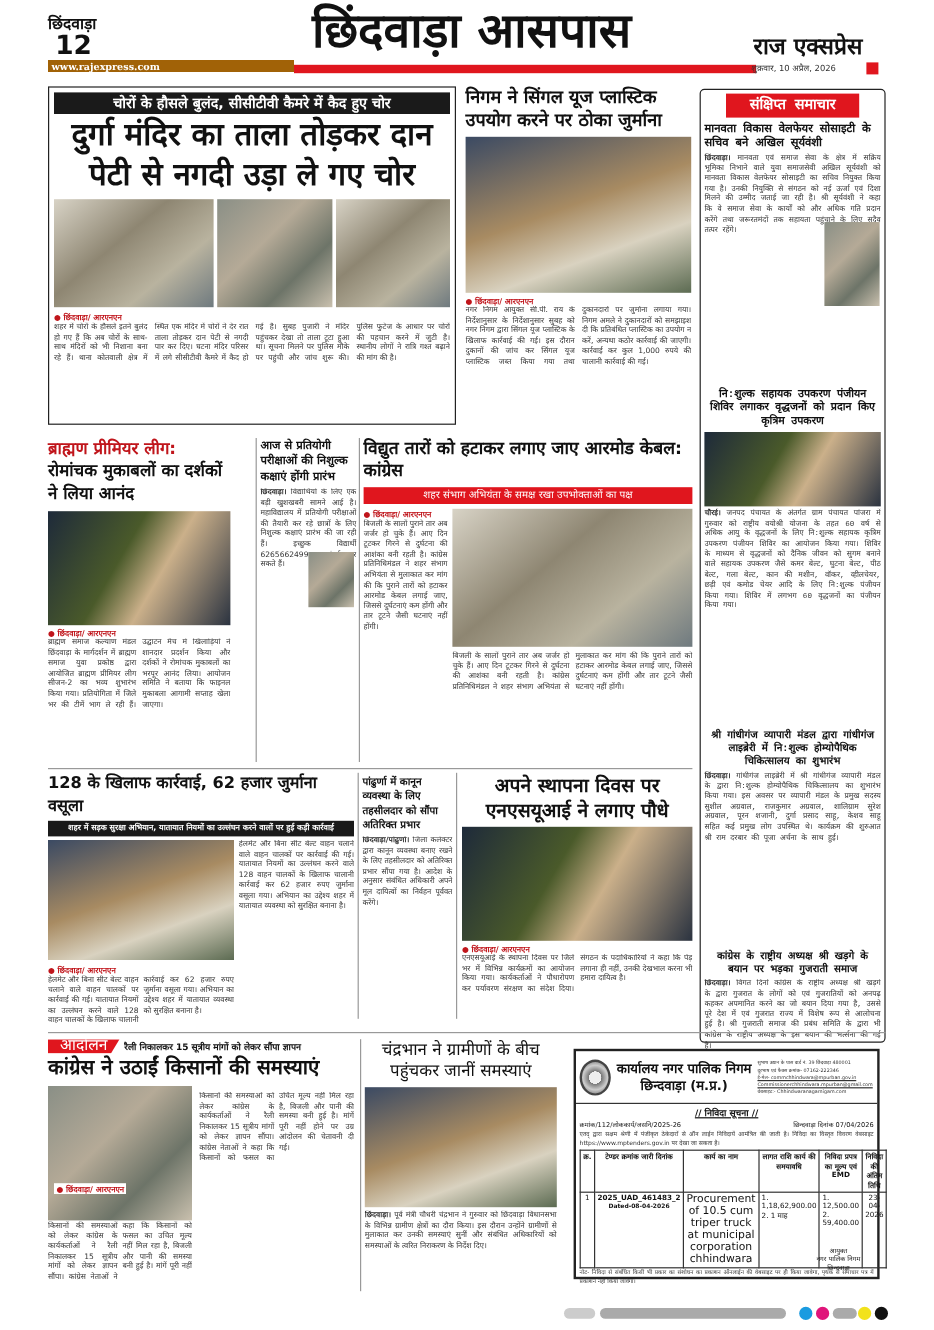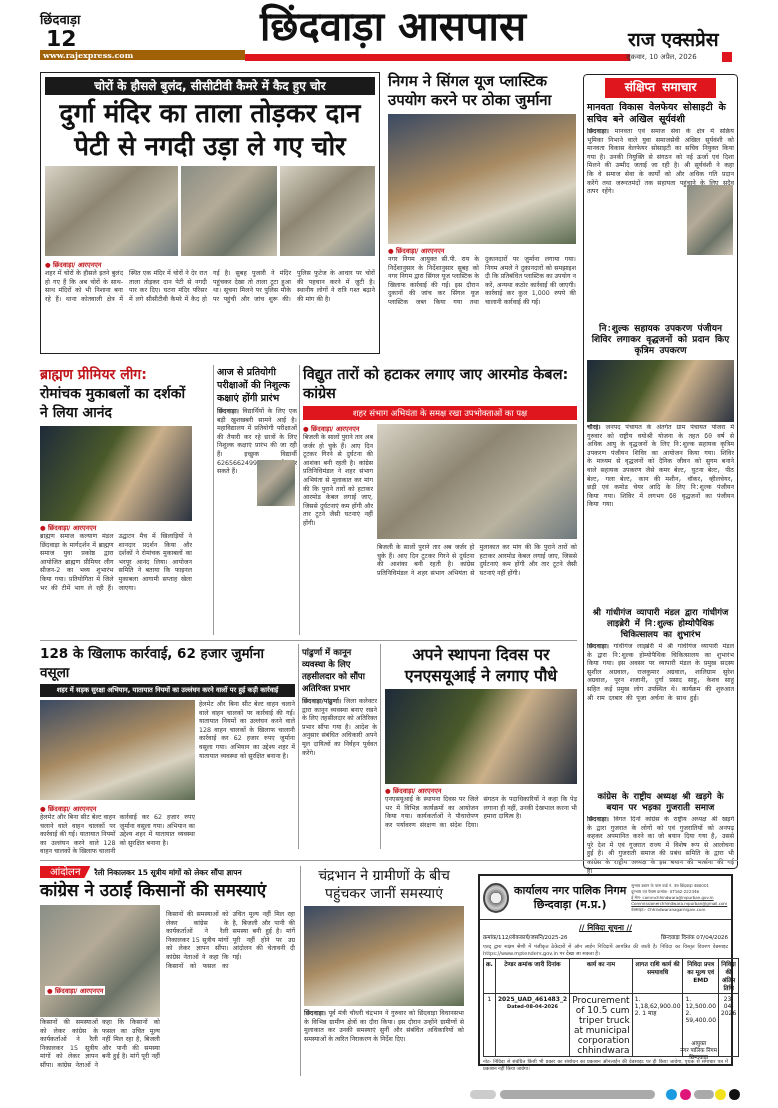--- a/index.html
+++ b/index.html
@@ -24,21 +24,21 @@
   .body-text { font-size: 6.3px; line-height: 8.6px; color: #333; text-align: justify; overflow: hidden; }
   .byline { font-size: 6.5px; color: #c0151b; font-weight: bold; }
   .hl-black { font-weight: bold; color: #111; }
   .kicker-bar { background: #1a1a1a; color: #fff; font-weight: bold; text-align: center; }
   .red-bar { background: #e0161e; color: #fff; text-align: center; font-weight: bold; }
   .col-rule { background: #999; width: 1px; }
   .hrule { background: #999; height: 1px; }
 
   .tender-table { border-collapse: collapse; width: 100%; font-size: 6px; }
   .tender-table th, .tender-table td { border: 1px solid #333; padding: 1px 2px; vertical-align: top; text-align: center; }
-  .tender-table td.work { font-size: 9px; text-align: right; line-height: 10px; margin-top: 16px; }
+  .tender-table td.work { font-size: 9px; text-align: center; line-height: 10px; margin-top: 16px; }
   .color-strip .dot { position:absolute; width: 11px; height: 11px; border-radius: 50%; }
 </style>
 </head>
 <body>
 
 <div class="abs masthead-city">छिंदवाड़ा</div>
 <div class="abs masthead-page">12</div>
 <div class="abs url-bar" style="background-color: #a16207;">
     <span>www.rajexpress.com</span>
   </div>
@@ -154,21 +154,21 @@
   <div class="hl-black" style="font-size:16px;line-height:21px;text-align:center;">अपने स्थापना दिवस पर एनएसयूआई ने लगाए पौधे</div>
   <div class="ph3" style="height:95px;margin-top:3px;"></div>
   <div class="byline" style="margin-top:2px;">● छिंदवाड़ा/ आरएनएन</div>
   <div class="body-text" style="height:58px;column-count:2;column-gap:5px;">एनएसयूआई के स्थापना दिवस पर जिले भर में विभिन्न कार्यक्रमों का आयोजन किया गया। कार्यकर्ताओं ने पौधारोपण कर पर्यावरण संरक्षण का संदेश दिया। संगठन के पदाधिकारियों ने कहा कि पेड़ लगाना ही नहीं, उनकी देखभाल करना भी हमारा दायित्व है।</div>
 </div>
 
 <div class="abs hrule" style="left:40px;top:860px;width:698px;"></div>
 
 <div class="abs" style="left:40px;top:866px;width:255px;height:210px;">
   <div style="display:flex;align-items:center;gap:4px;">
-    <span class="red-bar" style="font-size: 10px; line-height: 12px; padding: 0px 10px; clip-path: polygon(0px 0px, 100% 0px, 88% 100%, 0px 100%); font-weight: normal; background-color: rgb(224, 22, 30);">आंदोलन</span>
+    <span class="red-bar" style="font-size: 13px; line-height: 12px; padding: 0px 10px; clip-path: polygon(0px 0px, 100% 0px, 88% 100%, 0px 100%); font-weight: normal; background-color: rgb(224, 22, 30);">आंदोलन</span>
     <span class="hl-black" style="font-size:7.5px;">रैली निकालकर 15 सूत्रीय मांगों को लेकर सौंपा ज्ञापन</span>
   </div>
   <div class="hl-black" style="font-size:17px;line-height:24px;">कांग्रेस ने उठाईं किसानों की समस्याएं</div>
   <div class="ph" style="width:120px;height:112px;margin-top:3px;"></div>
   <div class="byline" style="position:absolute;left:5px;top:120px;background:#fff;padding:0 2px;">● छिंदवाड़ा/ आरएनएन</div>
   <div class="body-text" style="position:absolute;left:0;top:152px;width:120px;height:58px;column-count:2;column-gap:4px;">किसानों की समस्याओं को लेकर कांग्रेस के कार्यकर्ताओं ने रैली निकालकर 15 सूत्रीय मांगों को लेकर ज्ञापन सौंपा। कांग्रेस नेताओं ने कहा कि किसानों को फसल का उचित मूल्य नहीं मिल रहा है, बिजली और पानी की समस्या बनी हुई है। मांगें पूरी नहीं होने पर उग्र आंदोलन की चेतावनी दी गई।</div>
   <div class="body-text" style="position:absolute;left:126px;top:44px;width:129px;height:166px;column-count:2;column-gap:4px;">किसानों की समस्याओं को लेकर कांग्रेस के कार्यकर्ताओं ने रैली निकालकर 15 सूत्रीय मांगों को लेकर ज्ञापन सौंपा। कांग्रेस नेताओं ने कहा कि किसानों को फसल का उचित मूल्य नहीं मिल रहा है, बिजली और पानी की समस्या बनी हुई है। मांगें पूरी नहीं होने पर उग्र आंदोलन की चेतावनी दी गई।</div>
 </div>
 <div class="abs col-rule" style="left:300px;top:866px;height:210px;"></div>
 

